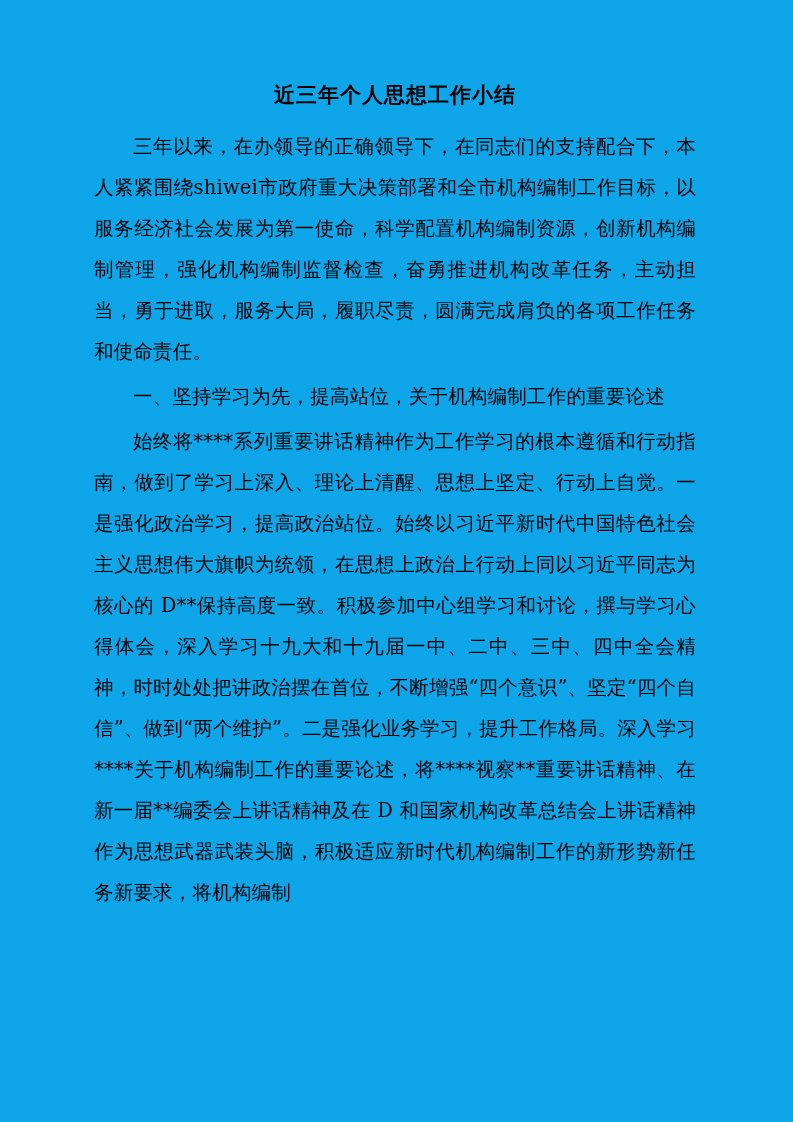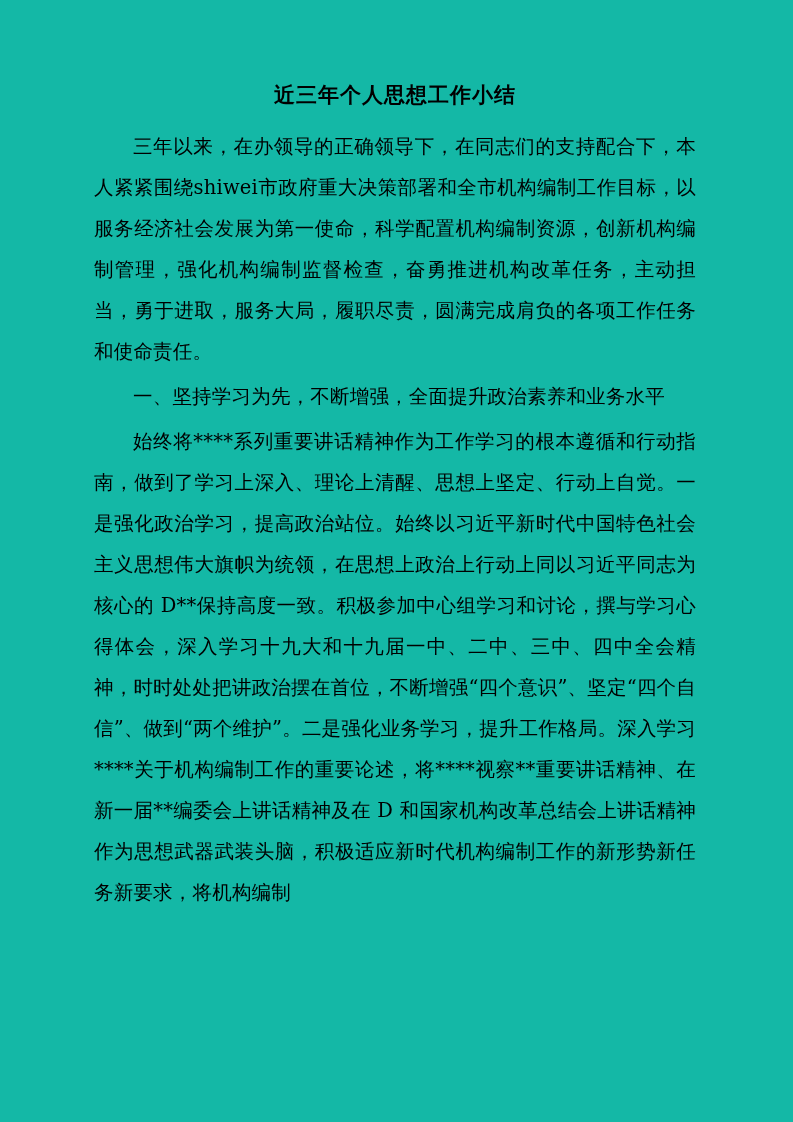--- a/index.html
+++ b/index.html
@@ -4,21 +4,21 @@
 <style>
   html, body {
     margin: 0;
     padding: 0;
     background: #ffffff;
   }
   .page {
     position: relative;
     width: 793px;
     height: 1122px;
-    background: #14b8a6;
+    background: #0ea5e9;
     margin: 0 auto;
     overflow: hidden;
     font-family: "DejaVu Serif", "Liberation Serif", serif;
     color: #000000;
   }
   .content {
     position: absolute;
     left: 90px;
     top: 78px;
     width: 610px;
@@ -45,16 +45,16 @@
     margin-top: 0;
   }
 </style>
 </head>
 <body>
 
 <div class="page">
   <div class="content">
     <h1 class="doc-title">近三年个人思想工作小结</h1>
     <p class="para">三年以来，在办领导的正确领导下，在同志们的支持配合下，本人紧紧围绕shiwei市政府重大决策部署和全市机构编制工作目标，以服务经济社会发展为第一使命，科学配置机构编制资源，创新机构编制管理，强化机构编制监督检查，奋勇推进机构改革任务，主动担当，勇于进取，服务大局，履职尽责，圆满完成肩负的各项工作任务和使命责任。</p>
-    <p class="para">一、坚持学习为先，不断增强，全面提升政治素养和业务水平</p>
+    <p class="para">一、坚持学习为先，提高站位，关于机构编制工作的重要论述</p>
     <p class="para">始终将****系列重要讲话精神作为工作学习的根本遵循和行动指南，做到了学习上深入、理论上清醒、思想上坚定、行动上自觉。一是强化政治学习，提高政治站位。始终以习近平新时代中国特色社会主义思想伟大旗帜为统领，在思想上政治上行动上同以习近平同志为核心的 D**保持高度一致。积极参加中心组学习和讨论，撰与学习心得体会，深入学习十九大和十九届一中、二中、三中、四中全会精神，时时处处把讲政治摆在首位，不断增强“四个意识”、坚定“四个自信”、做到“两个维护”。二是强化业务学习，提升工作格局。深入学习****关于机构编制工作的重要论述，将****视察**重要讲话精神、在新一届**编委会上讲话精神及在 D 和国家机构改革总结会上讲话精神作为思想武器武装头脑，积极适应新时代机构编制工作的新形势新任务新要求，将机构编制</p>
   </div>
 </div>
 
 </body></html>

